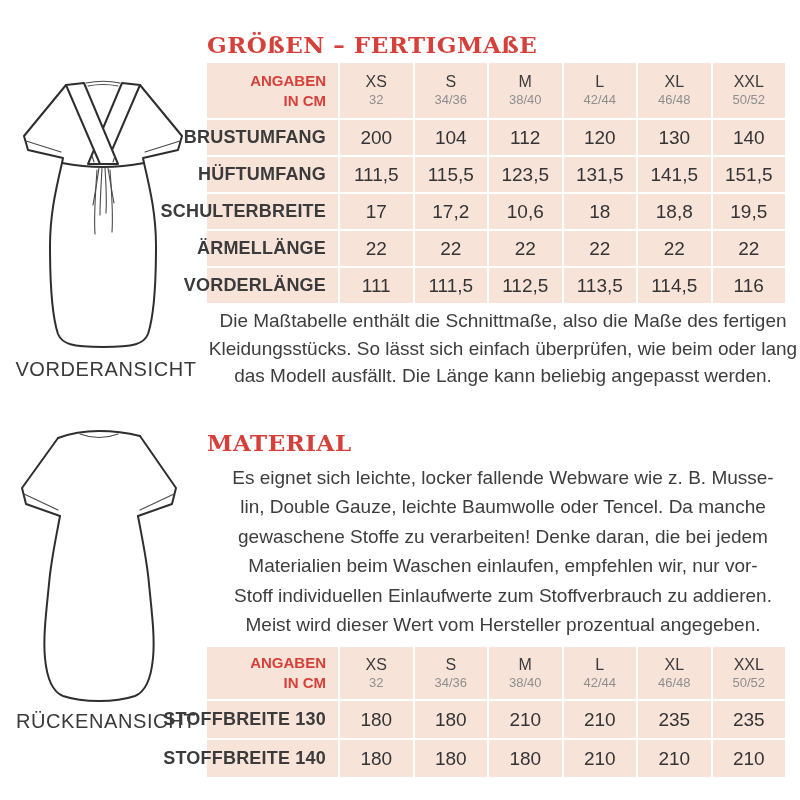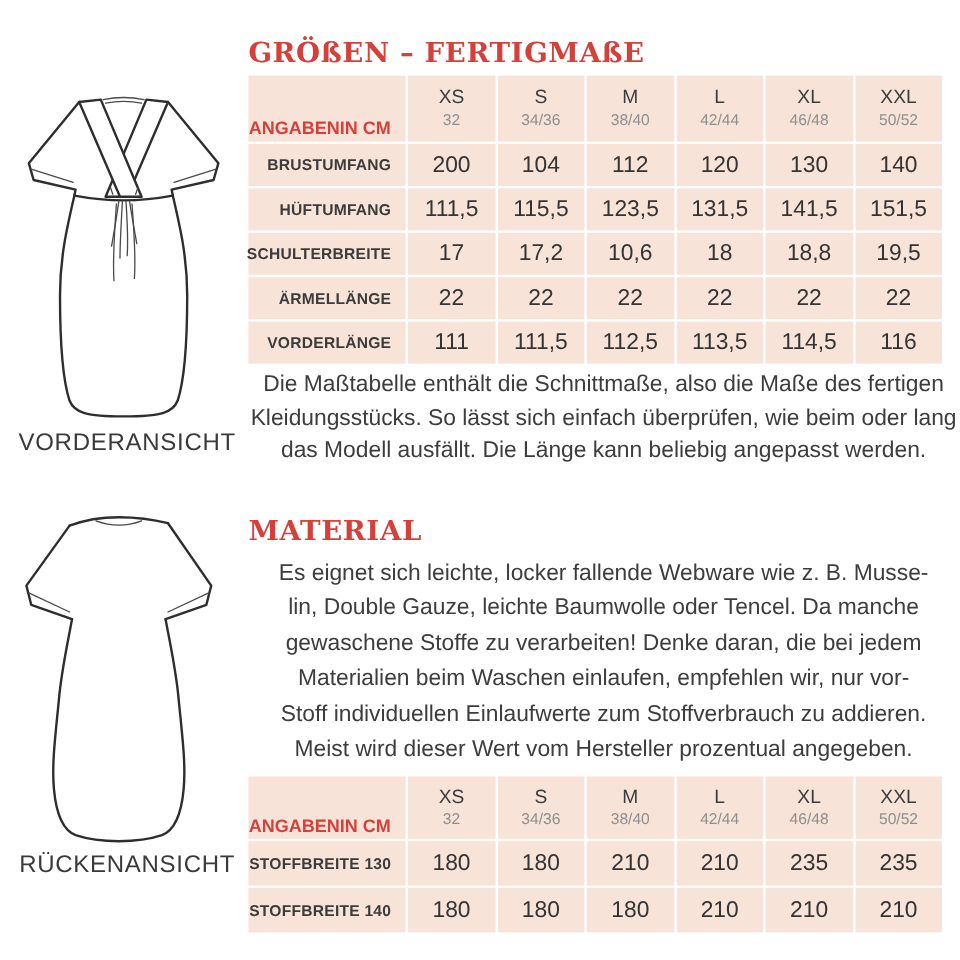--- a/index.html
+++ b/index.html
@@ -49,30 +49,30 @@
     gap:2px;
   }
   #table-sizes{top:63px;}
   #table-fabric{top:647px;}
   .cell{
     background:var(--pink,#f8e3d9);
     display:flex;align-items:center;justify-content:center;
     color:#343434;
   }
   .corner-cell{
-    flex-direction:row;align-items:flex-end;justify-content:center;
+    flex-direction:column;align-items:flex-end;justify-content:center;
     padding-right:12px;
     color:var(--red,#d6403a);font-weight:bold;font-size:15px;line-height:1.32;
   }
   .size-cell{flex-direction:column;line-height:1.25;}
   .size-cell .sz{font-size:16px;color:#3c3c3c;}
   .size-cell .sub{font-size:13px;color:#8e8e8e;}
   .label-cell{
     justify-content:flex-end;padding-right:12px;
-    font-size:13px;font-weight:bold;letter-spacing:0.2px;color:#3b3b3b;
+    font-size:18px;font-weight:bold;letter-spacing:0.2px;color:#3b3b3b;
     text-align:right;white-space:nowrap;
   }
   .value-cell{font-size:19px;}
 
   
   .lineart{fill:none;stroke:#2e2e2e;stroke-width:2;stroke-linecap:round;stroke-linejoin:round;}
   .lineart-thin{fill:none;stroke:#4a4a4a;stroke-width:1.1;stroke-linecap:round;}
   .band{fill:#ffffff;stroke:#2e2e2e;stroke-width:2;stroke-linejoin:round;}
 </style>
 </head>

